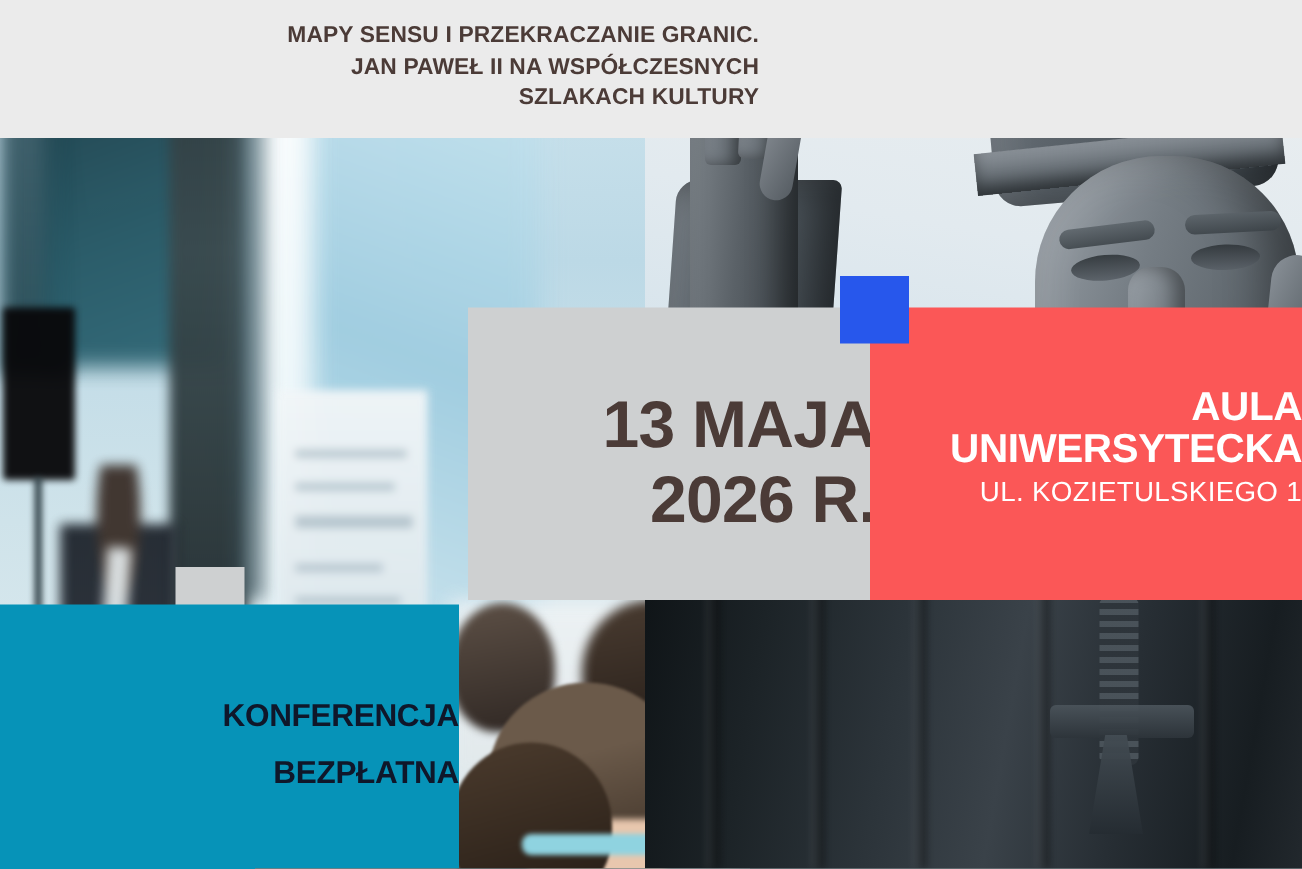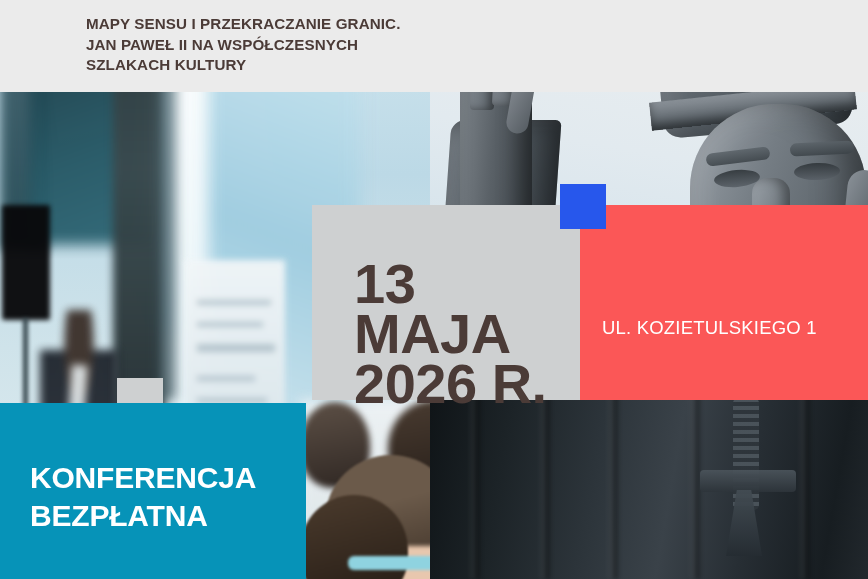--- a/index.html
+++ b/index.html
@@ -6,20 +6,21 @@
   html,body{margin:0;padding:0;background:#222;}
   *{box-sizing:border-box;}
 
   #poster{
     position:relative;
     width:868px;height:579px;
     overflow:hidden;
     font-family:"Liberation Sans", sans-serif;
     background:#b9cdd6;
     user-select:none;
+    text-align:right;
   }
 
   
   .photo{position:absolute;inset:0;overflow:hidden;}
 
   
   .hall{
     position:absolute;left:0;top:0;width:500px;height:579px;
     background:
       linear-gradient(180deg,#cfe5ee 0%, #bcd9e6 30%, #cfe3ea 60%, #e3eef2 100%);
@@ -240,21 +241,21 @@
     letter-spacing:.1px;
     white-space:pre-line;
   }
 
   .date-block{
     position:absolute;left:312px;top:205px;width:268px;height:195px;
     background:#ced0d1;
   }
   .date-text{
     position:absolute;left:42px;top:54px;width:230px;
-    color:#4b3b37;font-weight:700;font-size:56px;line-height:50px;
+    color:#4b3b37;font-weight:700;font-size:44px;line-height:50px;
     letter-spacing:-.5px;white-space:pre-line;
   }
 
   .venue-block{
     position:absolute;left:580px;top:205px;width:288px;height:195px;
     background:#fb5757;
   }
   .venue-name{
     position:absolute;left:22px;top:52px;width:266px;
     color:#ffffff;font-weight:700;font-size:27px;line-height:28px;
@@ -274,21 +275,21 @@
     position:absolute;left:117px;top:378px;width:46px;height:45px;
     background:#ced0d1;
   }
 
   .free-block{
     position:absolute;left:0;top:403px;width:306px;height:176px;
     background:#0693b8;
   }
   .free-text{
     position:absolute;left:30px;top:56px;width:276px;
-    color:#ffffff;font-weight:700;font-size:30px;line-height:38px;
+    color:#0f172a;font-weight:700;font-size:21px;line-height:38px;
     letter-spacing:-.2px;white-space:pre-line;
   }
 </style>
 </head>
 <body>
 
 <div id="poster">
 
   <div class="photo">
 
@@ -359,20 +360,22 @@
   <div class="header-title">MAPY SENSU I PRZEKRACZANIE GRANIC.
 JAN PAWEŁ II NA WSPÓŁCZESNYCH
 SZLAKACH KULTURY</div>
 
   <div class="date-block">
     <div class="date-text">13 MAJA
 2026 R.</div>
   </div>
 
   <div class="venue-block">
+    <div class="venue-name">AULA
+UNIWERSYTECKA</div>
     <div class="venue-addr">UL. KOZIETULSKIEGO 1</div>
   </div>
 
   <div class="blue-square"></div>
   <div class="gray-square"></div>
 
   <div class="free-block">
     <div class="free-text">KONFERENCJA
 BEZPŁATNA</div>
   </div>

